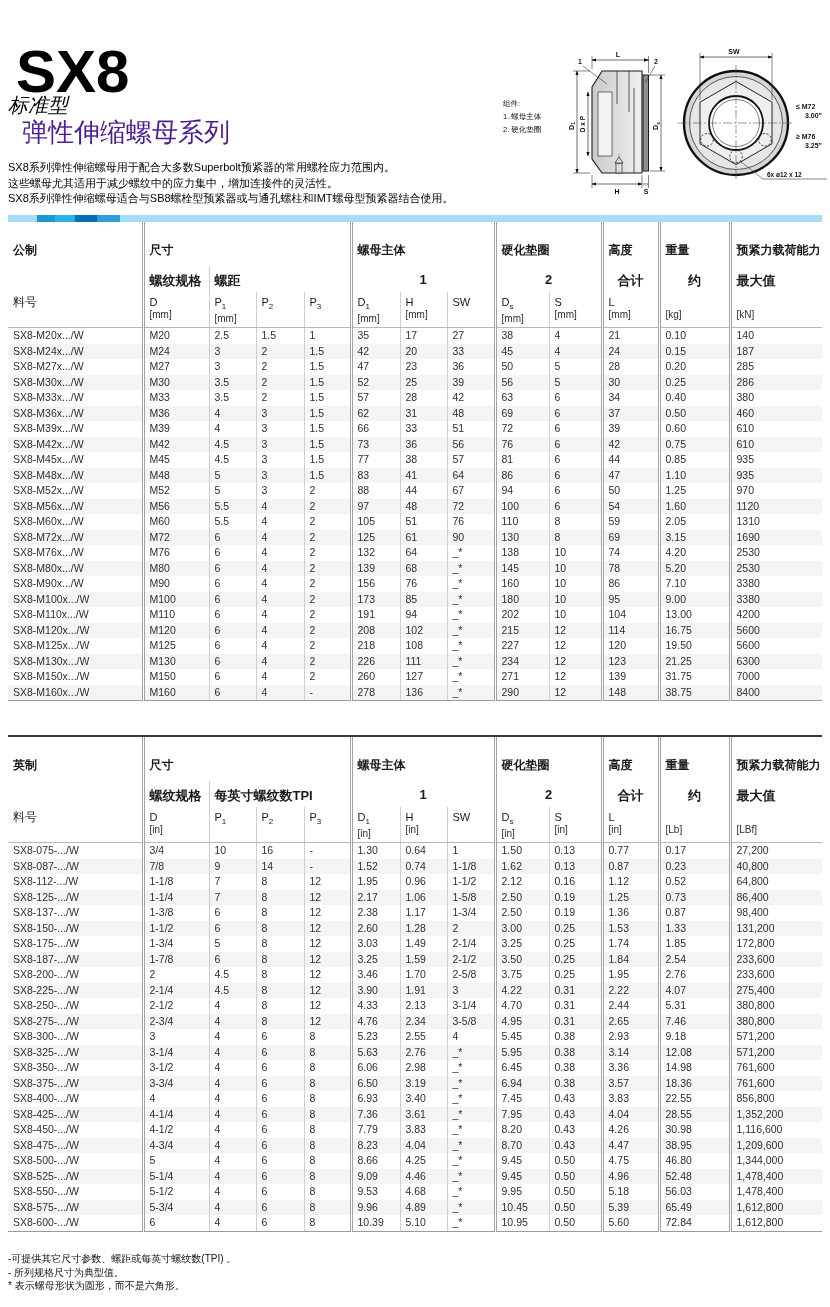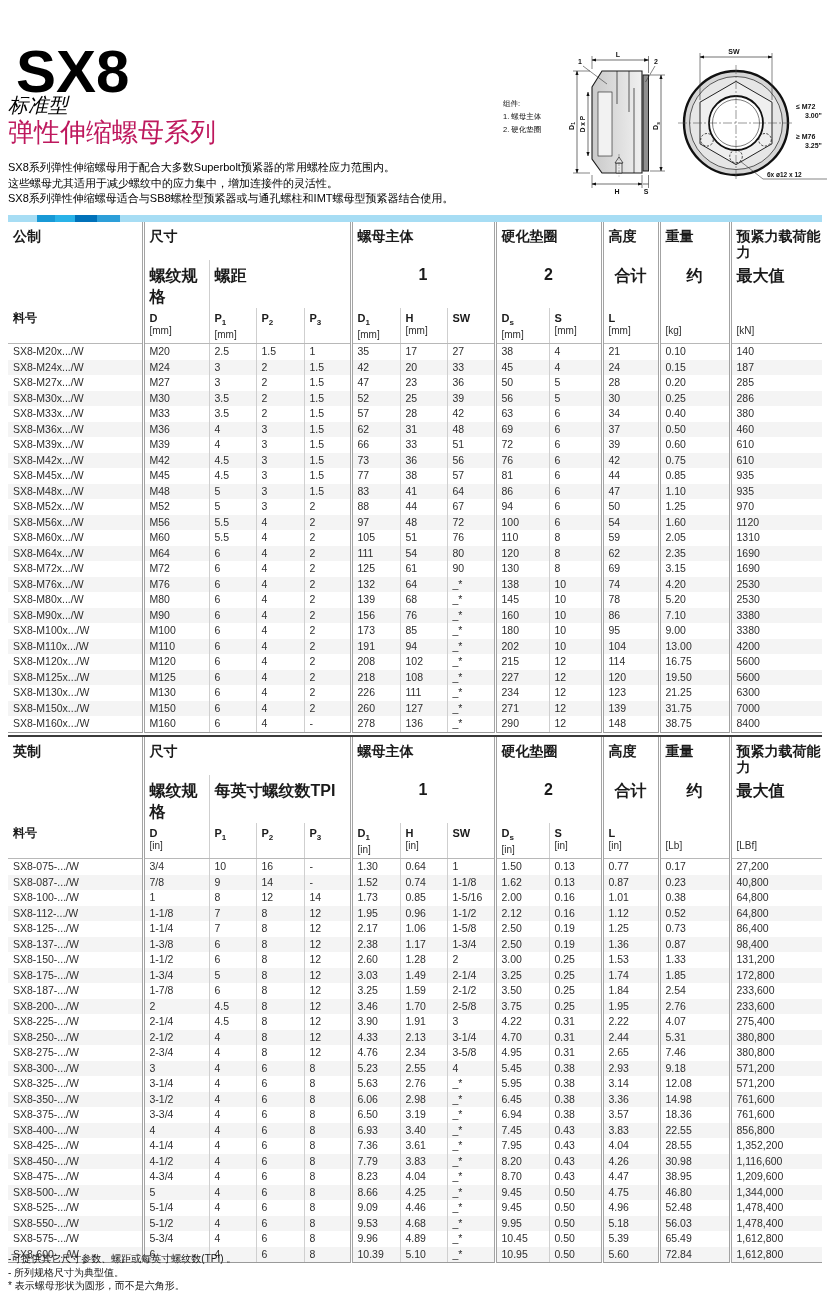--- a/index.html
+++ b/index.html
@@ -1,39 +1,39 @@
 <!DOCTYPE html>
 <html><head>
 <meta charset="utf-8">
 <style>
   html,body{margin:0;padding:0;background:#fff;}
   body{font-family:"Liberation Sans","DejaVu Sans",sans-serif;color:#1a1a1a;}
   #doc{position:relative;width:830px;height:1307px;background:#fff;overflow:hidden;}
 
   .t-model{position:absolute;left:16px;top:42px;font-size:60px;line-height:1;font-weight:700;color:#000;}
   .t-sub1{position:absolute;left:8px;top:94px;font-size:20px;line-height:1.1;color:#000;font-style:italic;}
-  .t-sub2{position:absolute;left:8px;top:118px;font-size:26px;line-height:1.1;color:#be185d;}
+  .t-sub2{position:absolute;left:22px;top:118px;font-size:26px;line-height:1.1;color:#4c1d95;}
   .t-desc{position:absolute;left:8px;top:160px;font-size:11px;line-height:15.5px;color:#000;}
 
   svg{font-family:"Liberation Sans","DejaVu Sans",sans-serif;}
   svg text{fill:#111;}
 
   .tbl-wrap{position:absolute;left:8px;width:814px;}
   #metric-wrap{top:215px;}
   #imperial-wrap{top:735px;}
   .bar{display:flex;height:7px;width:814px;}
   .bar .seg{height:7px;}
   .imp-rule{height:2px;background:#3a3a3a;width:814px;}
 
   table{border-collapse:collapse;table-layout:fixed;width:814px;}
   th,td{margin:0;vertical-align:top;text-align:left;}
-  .hrA th{height:22px;padding:6px 0 0 5px;font-size:14px;font-weight:bold;line-height:1.15;}
-  .hrB th{height:20px;padding:6px 0 0 5px;font-size:16px;font-weight:bold;}
+  .hrA th{height:22px;padding:22px 0 0 5px;font-size:12px;font-weight:bold;line-height:1.15;}
+  .hrB th{height:20px;padding:6px 0 0 5px;font-size:13px;font-weight:bold;}
   .hrC th{height:28px;padding:4px 0 2px 5px;border-bottom:1px solid #b8b8b8;}
-  .hrC .sym{display:block;font-size:11px;font-weight:bold;min-height:13px;line-height:13px;}
+  .hrC .sym{display:block;font-size:11px;font-weight:normal;min-height:13px;line-height:13px;}
   .hrC .sym sub{font-size:8px;}
   .hrC .unit{display:block;font-size:10px;font-weight:normal;color:#2e2e2e;line-height:12px;}
   .hrC th:first-child .sym{font-size:12px;}
   th.ctr{text-align:center;padding-left:0;}
   td{font-size:10.5px;line-height:15.5px;padding:0 0 0 5px;white-space:nowrap;overflow:hidden;color:#2e2e2e;}
   tbody tr:nth-child(even){background:#f4f4f4;}
   tbody tr:last-child td{border-bottom:1px solid #9a9a9a;}
   .sb{border-left:1px solid #cfcfcf;}
   .gb{border-left:3px double #a3a3a3;}
 
@@ -428,35 +428,20 @@
             <td class="gb">105</td>
             <td class="sb">51</td>
             <td class="sb">76</td>
             <td class="gb">110</td>
             <td class="sb">8</td>
             <td class="gb">59</td>
             <td class="gb">2.05</td>
             <td class="gb">1310</td>
           </tr>
           <tr>
-            <td>SX8-M64x.../W</td>
-            <td class="gb">M64</td>
-            <td class="sb">6</td>
-            <td class="sb">4</td>
-            <td class="sb">2</td>
-            <td class="gb">111</td>
-            <td class="sb">54</td>
-            <td class="sb">80</td>
-            <td class="gb">120</td>
-            <td class="sb">8</td>
-            <td class="gb">62</td>
-            <td class="gb">2.35</td>
-            <td class="gb">1690</td>
-          </tr>
-          <tr>
             <td>SX8-M72x.../W</td>
             <td class="gb">M72</td>
             <td class="sb">6</td>
             <td class="sb">4</td>
             <td class="sb">2</td>
             <td class="gb">125</td>
             <td class="sb">61</td>
             <td class="sb">90</td>
             <td class="gb">130</td>
             <td class="sb">8</td>
@@ -736,35 +721,20 @@
             <td class="gb">1.52</td>
             <td class="sb">0.74</td>
             <td class="sb">1-1/8</td>
             <td class="gb">1.62</td>
             <td class="sb">0.13</td>
             <td class="gb">0.87</td>
             <td class="gb">0.23</td>
             <td class="gb">40,800</td>
           </tr>
           <tr>
-            <td>SX8-100-.../W</td>
-            <td class="gb">1</td>
-            <td class="sb">8</td>
-            <td class="sb">12</td>
-            <td class="sb">14</td>
-            <td class="gb">1.73</td>
-            <td class="sb">0.85</td>
-            <td class="sb">1-5/16</td>
-            <td class="gb">2.00</td>
-            <td class="sb">0.16</td>
-            <td class="gb">1.01</td>
-            <td class="gb">0.38</td>
-            <td class="gb">64,800</td>
-          </tr>
-          <tr>
             <td>SX8-112-.../W</td>
             <td class="gb">1-1/8</td>
             <td class="sb">7</td>
             <td class="sb">8</td>
             <td class="sb">12</td>
             <td class="gb">1.95</td>
             <td class="sb">0.96</td>
             <td class="sb">1-1/2</td>
             <td class="gb">2.12</td>
             <td class="sb">0.16</td>

